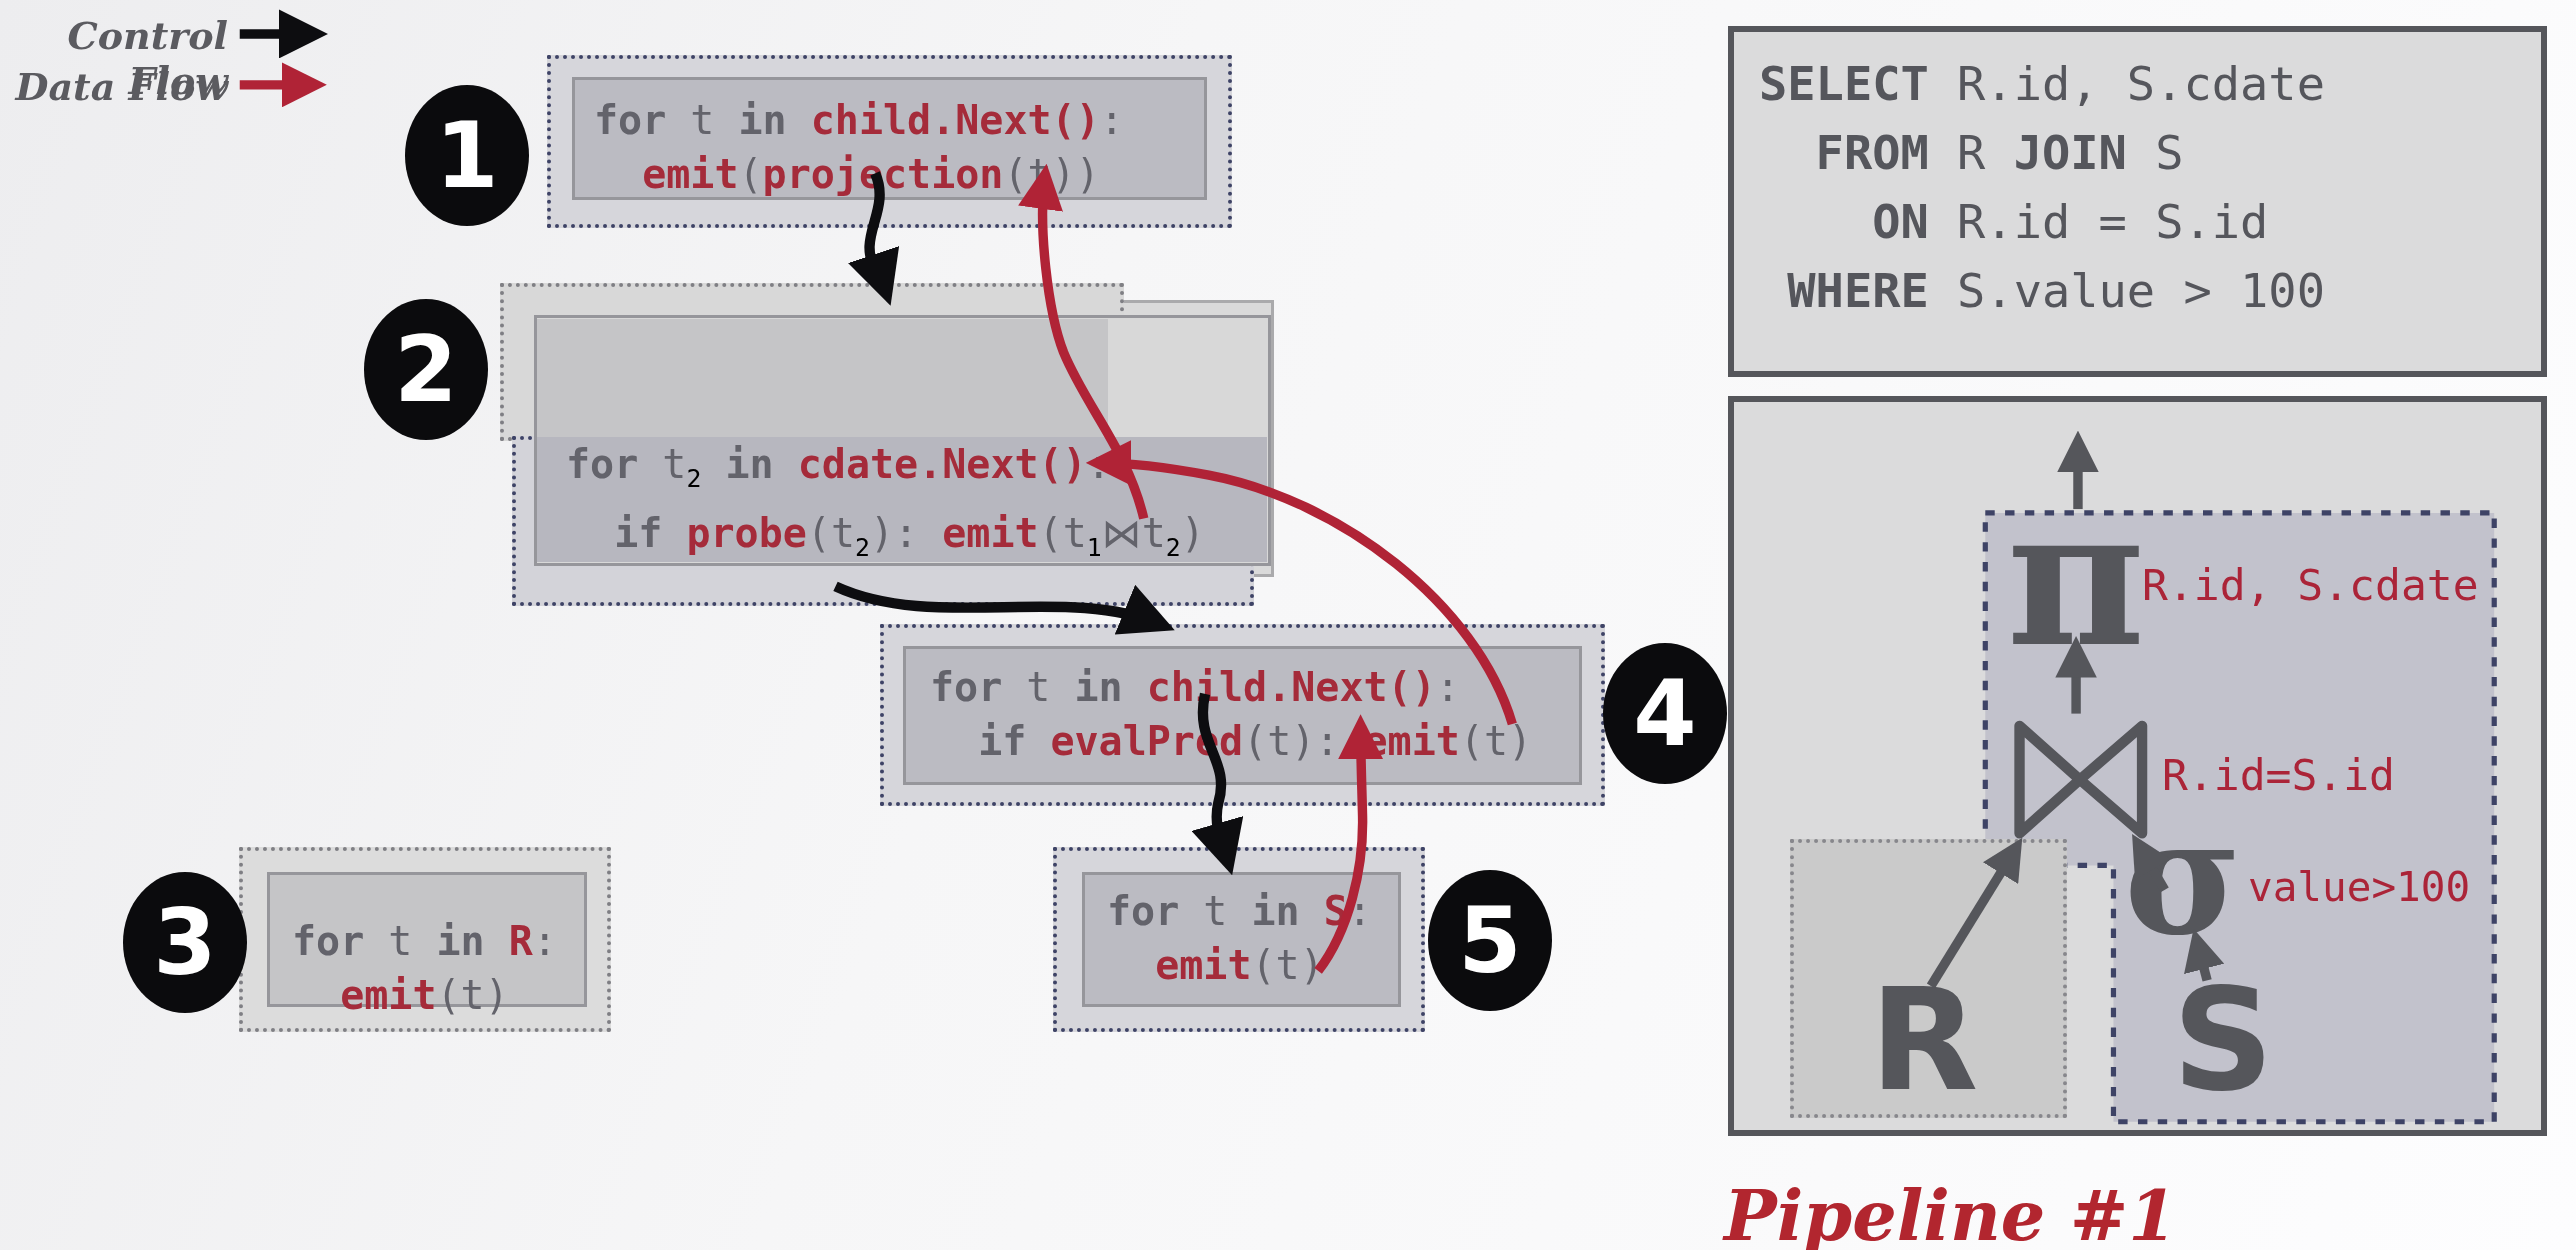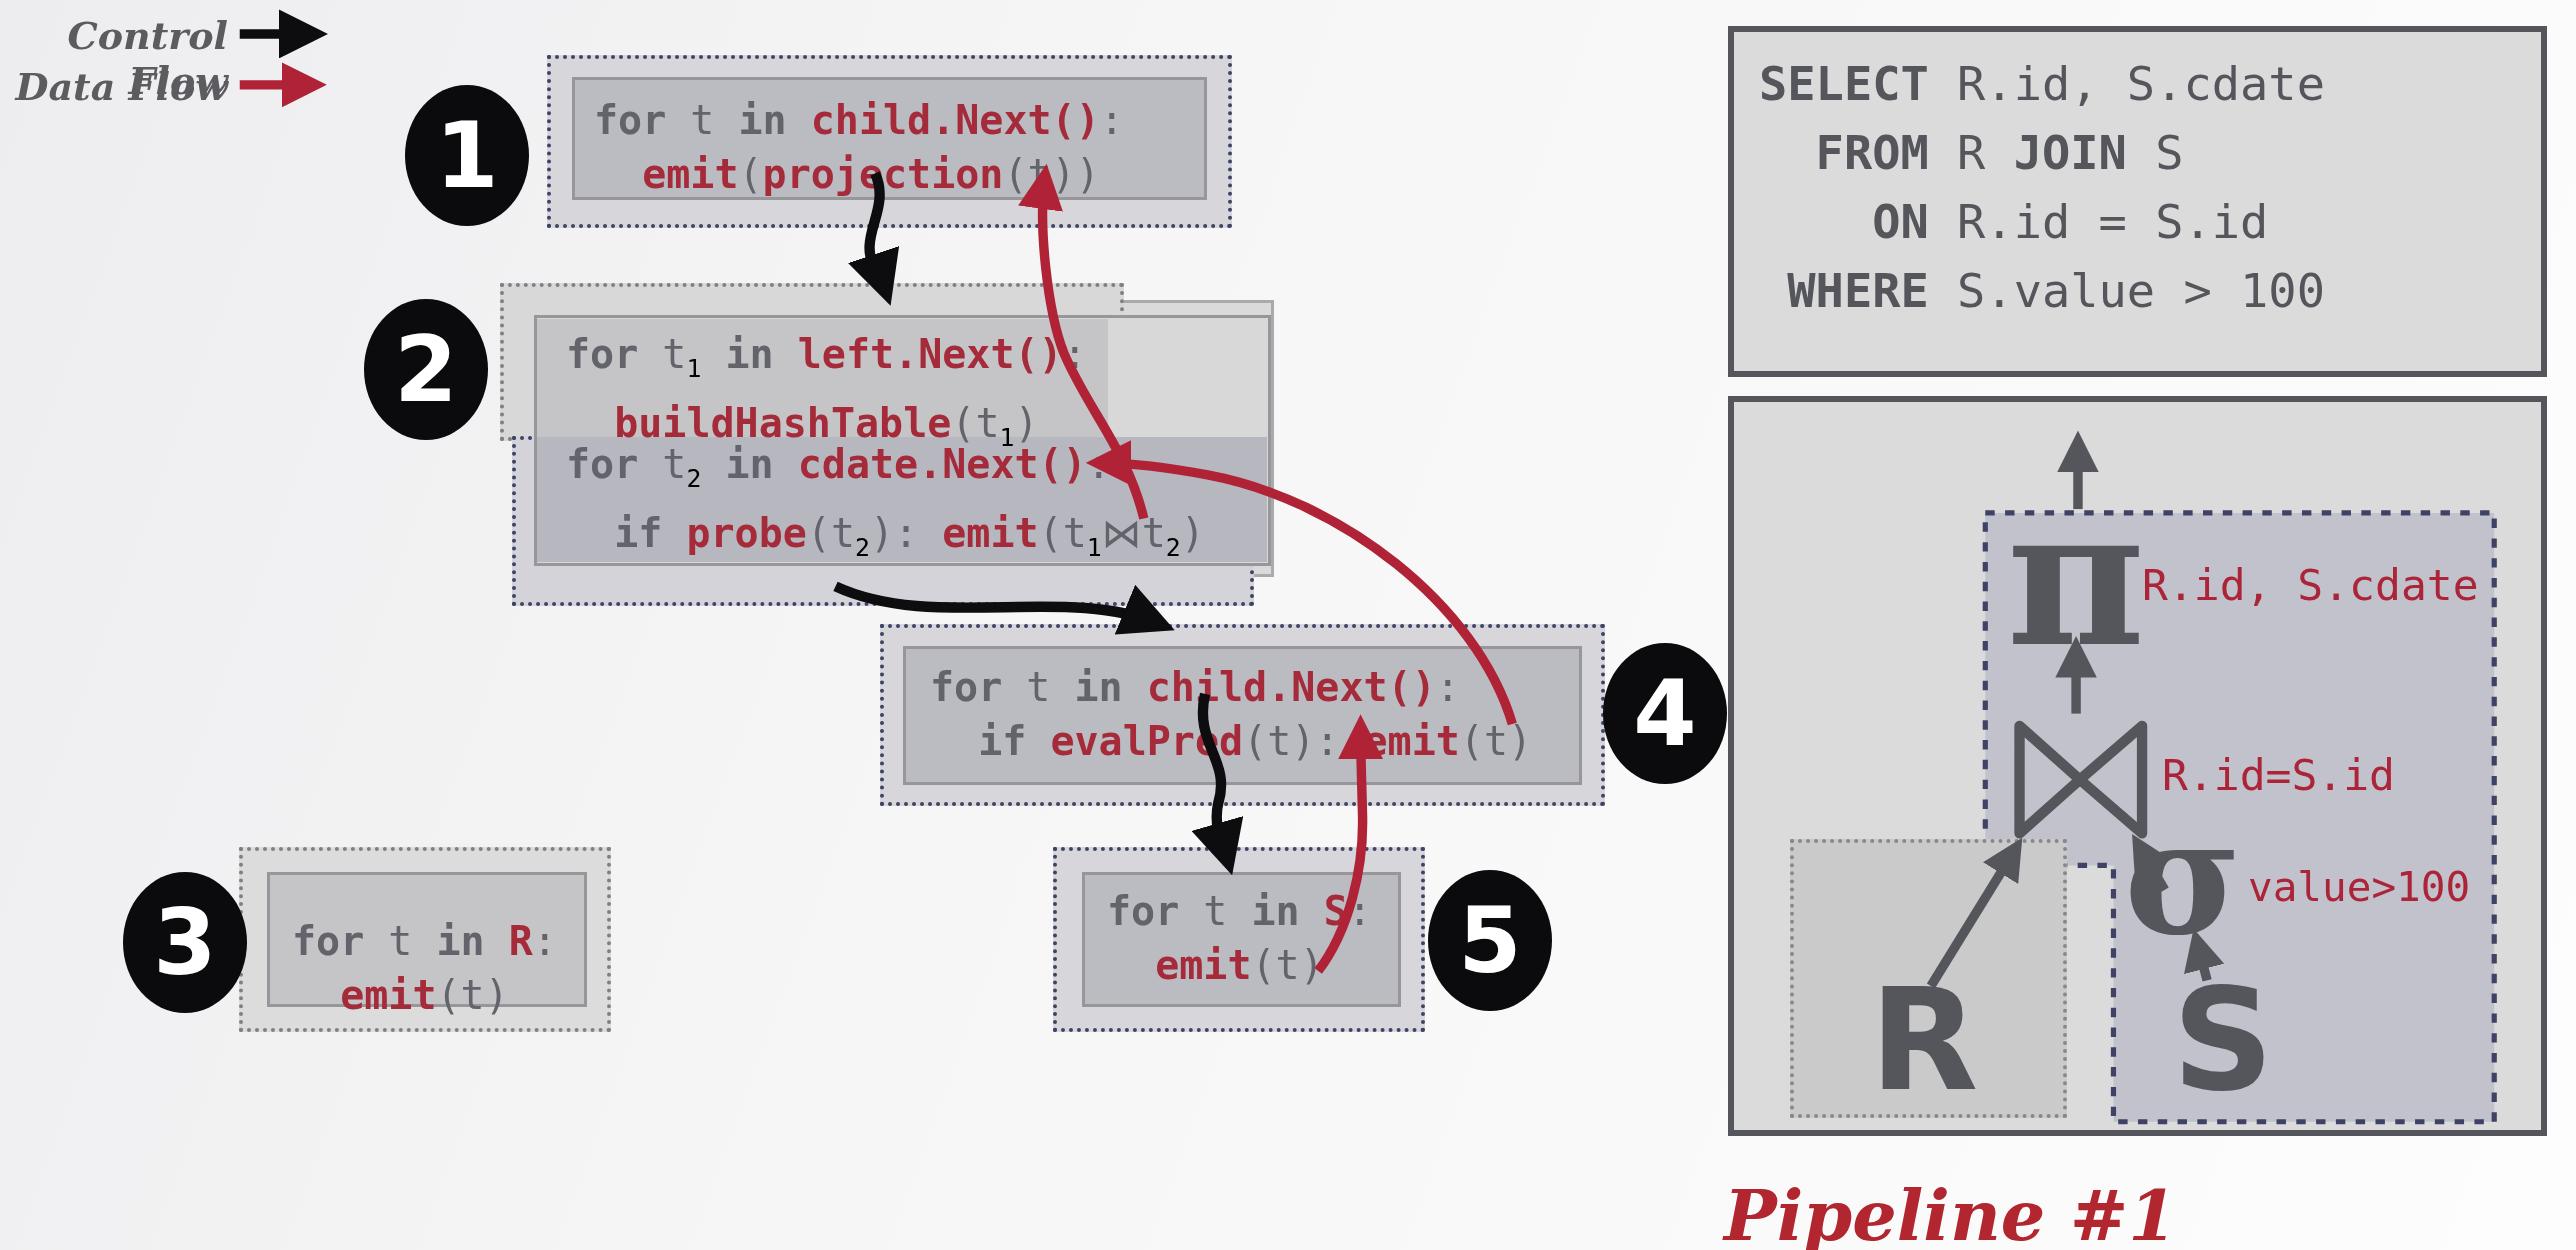--- a/index.html
+++ b/index.html
@@ -81,24 +81,20 @@
     <div class="codeline"><span class="tk-kw">for</span><span class="tk-v"> t </span><span class="tk-kw">in</span><span class="tk-v"> </span><span class="tk-fn">child.Next()</span><span class="tk-v">:</span></div>
     <div class="codeline"><span class="tk-v">  </span><span class="tk-fn">emit</span><span class="tk-v">(</span><span class="tk-fn">projection</span><span class="tk-v">(t))</span></div>
   </div>
 
   <div class="abs" style="left:520px;top:300px;width:754px;height:277px;background:#dadada;border:3.8px solid #aaaaac;z-index:7;"></div>
   <div class="abs gray-dotted" style="left:500px;top:283px;width:624px;height:158px;background:#d8d8d8;z-index:7;"></div>
   <div class="abs navy-dotted" style="left:512px;top:436px;width:742px;height:170px;background:#d3d3d9;z-index:7;"></div>
   <div class="abs inner-panel" style="left:534px;top:315px;width:737px;height:251px;background:#d8d8d8;z-index:8;"></div>
   <div class="abs" style="left:537px;top:319px;width:571px;height:118px;background:#c5c5c7;z-index:9;"></div>
   <div class="abs" style="left:537px;top:437px;width:730px;height:125px;background:#b7b7bf;z-index:9;"></div>
-  <div class="abs" style="left:566px;top:327px;z-index:10;">
-    <div class="codeline"><span class="tk-kw">for</span><span class="tk-v"> t</span><sub>1</sub><span class="tk-v"> </span><span class="tk-kw">in</span><span class="tk-v"> </span><span class="tk-fn">left.Next()</span><span class="tk-v">:</span></div>
-    <div class="codeline"><span class="tk-v">  </span><span class="tk-fn">buildHashTable</span><span class="tk-v">(t</span><sub>1</sub><span class="tk-v">)</span></div>
-  </div>
   <div class="abs" style="left:566px;top:437px;z-index:10;">
     <div class="codeline"><span class="tk-kw">for</span><span class="tk-v"> t</span><sub>2</sub><span class="tk-v"> </span><span class="tk-kw">in</span><span class="tk-v"> </span><span class="tk-fn">cdate.Next()</span><span class="tk-v">:</span></div>
     <div class="codeline"><span class="tk-v">  </span><span class="tk-kw">if</span><span class="tk-v"> </span><span class="tk-fn">probe</span><span class="tk-v">(t</span><sub>2</sub><span class="tk-v">): </span><span class="tk-fn">emit</span><span class="tk-v">(t</span><sub>1</sub><span class="tk-v">⋈t</span><sub>2</sub><span class="tk-v">)</span></div>
   </div>
 
   <div class="abs gray-dotted" style="left:239px;top:847px;width:372px;height:185px;background:#dcdcdc;z-index:7;"></div>
   <div class="abs inner-panel" style="left:267px;top:872px;width:320px;height:135px;background:#c5c5c7;z-index:8;"></div>
   <div class="abs" style="left:292px;top:884px;z-index:10;margin-top:30px;">
     <div class="codeline"><span class="tk-kw">for</span><span class="tk-v"> t </span><span class="tk-kw">in</span><span class="tk-v"> </span><span class="tk-fn">R</span><span class="tk-v">:</span></div>
     <div class="codeline"><span class="tk-v">  </span><span class="tk-fn">emit</span><span class="tk-v">(t)</span></div>

